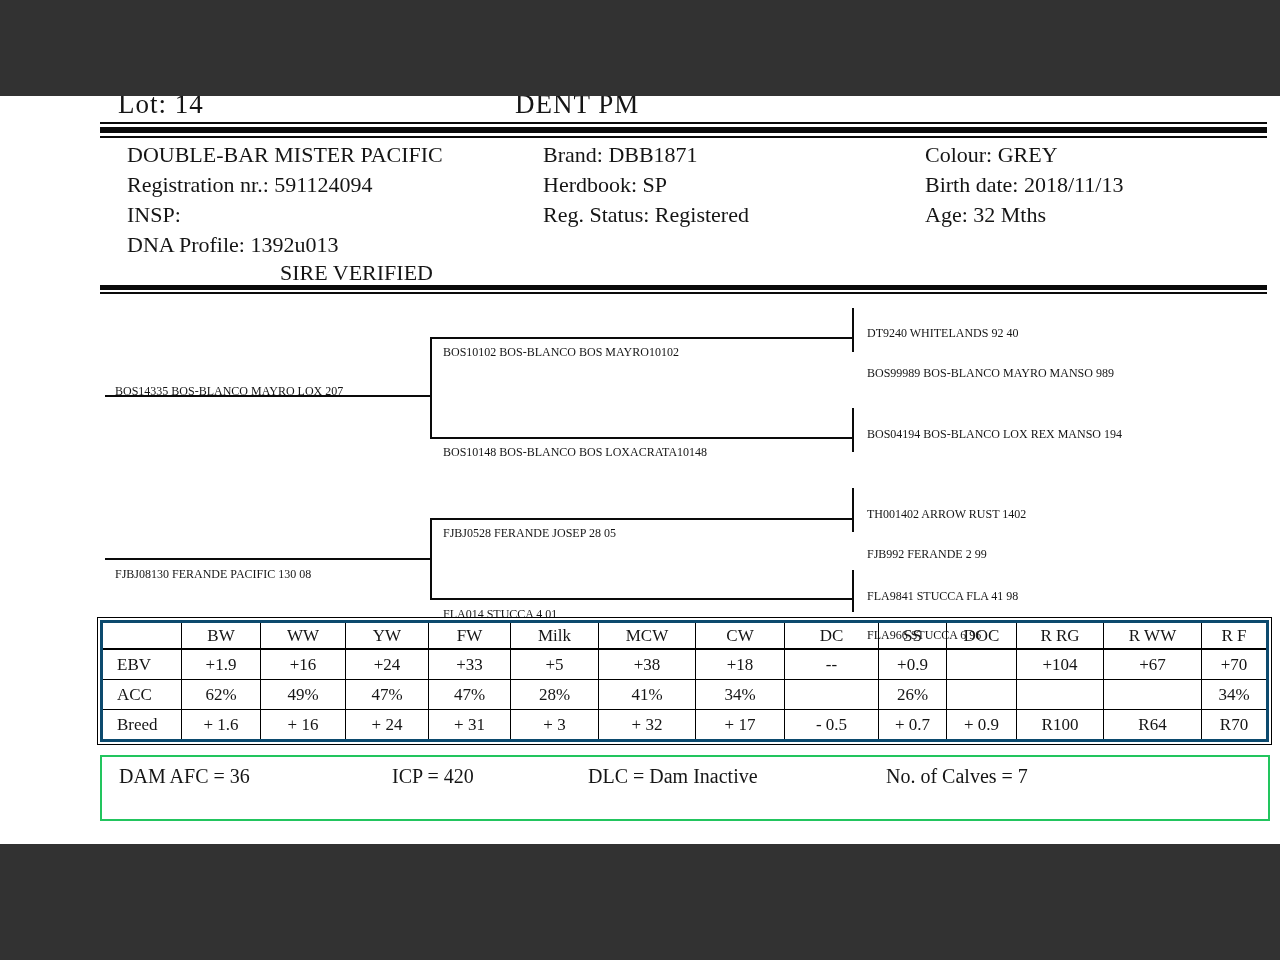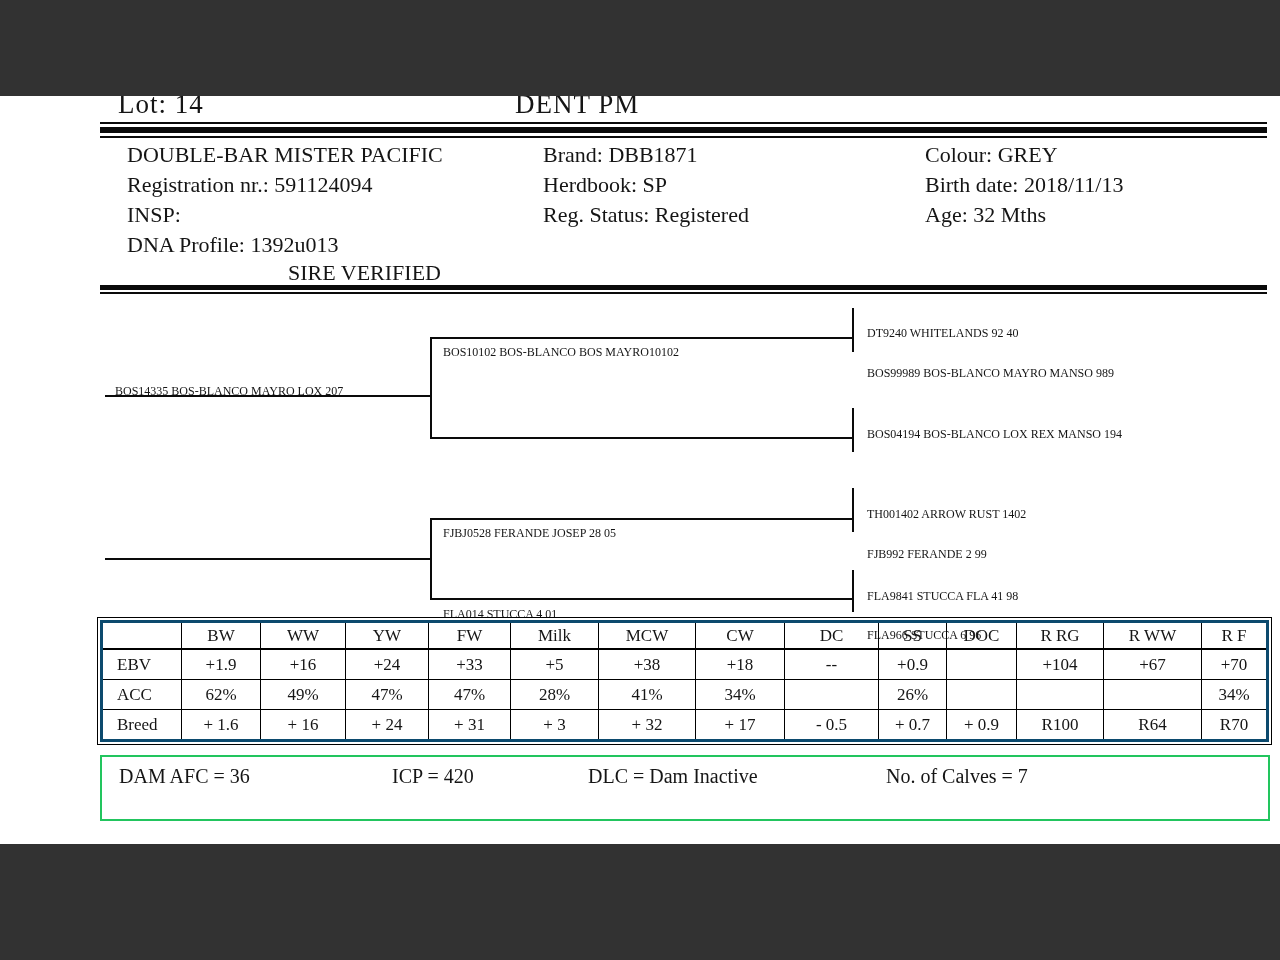--- a/index.html
+++ b/index.html
@@ -72,36 +72,38 @@
       <span class="hdr-type">BULL</span>
     </div>
     <div class="rule" style="top:26px;height:2px;"></div>
     <div class="rule" style="top:31px;height:6px;"></div>
     <div class="rule" style="top:40px;height:2px;"></div>
 
     <div class="abs detail c1" style="top:44px;">DOUBLE-BAR MISTER PACIFIC</div>
     <div class="abs detail c1" style="top:74px;">Registration nr.:  591124094</div>
     <div class="abs detail c1" style="top:104px;">INSP:</div>
     <div class="abs detail c1" style="top:134px;">DNA Profile:   1392u013</div>
-    <div class="abs detail" style="top:162px;left:288px;">SIRE VERIFIED</div>
+    <div class="abs detail" style="top:162px;left:280px;">SIRE VERIFIED</div>
 
     <div class="abs detail c2" style="top:44px;text-align:right;">Brand:   DBB1871</div>
     <div class="abs detail c2" style="top:74px;">Herdbook:  SP</div>
     <div class="abs detail c2" style="top:104px;">Reg. Status:  Registered</div>
 
     <div class="abs detail c3" style="top:44px;">Colour:   GREY</div>
     <div class="abs detail c3" style="top:74px;">Birth date:   2018/11/13</div>
     <div class="abs detail c3" style="top:104px;">Age:  32 Mths</div>
 
     <div class="rule" style="top:189px;height:5px;"></div>
     <div class="rule" style="top:196px;height:2px;"></div>
 
     <div class="abs ped ped-wrap" style="top:258px;left:115px;width:272px;white-space:normal;">BOS14335 BOS-BLANCO MAYRO LOX 207</div>
+    <div class="abs ped ped-wrap" style="top:441px;left:115px;width:330px;white-space:normal;">FJBJ08130 FERANDE PACIFIC 130 08</div>
 
     <div class="abs ped" style="top:219px;left:443px;">BOS10102 BOS-BLANCO BOS MAYRO10102</div>
+    <div class="abs ped" style="top:319px;left:443px;">BOS10148 BOS-BLANCO BOS LOXACRATA10148</div>
     <div class="abs ped" style="top:400px;left:443px;">FJBJ0528 FERANDE JOSEP 28 05</div>
     <div class="abs ped" style="top:481px;left:443px;">FLA014 STUCCA 4 01</div>
 
     <div class="abs ped" style="top:200px;left:867px;">DT9240 WHITELANDS 92 40</div>
     <div class="abs ped" style="top:240px;left:867px;">BOS99989 BOS-BLANCO MAYRO MANSO 989</div>
     <div class="abs ped" style="top:301px;left:867px;">BOS04194 BOS-BLANCO LOX REX MANSO 194</div>
     <div class="abs ped" style="top:381px;left:867px;">TH001402 ARROW RUST 1402</div>
     <div class="abs ped" style="top:421px;left:867px;">FJB992 FERANDE 2 99</div>
     <div class="abs ped" style="top:463px;left:867px;">FLA9841 STUCCA FLA 41 98</div>
     <div class="abs ped" style="top:502px;left:867px;">FLA966 STUCCA 6 96</div>

